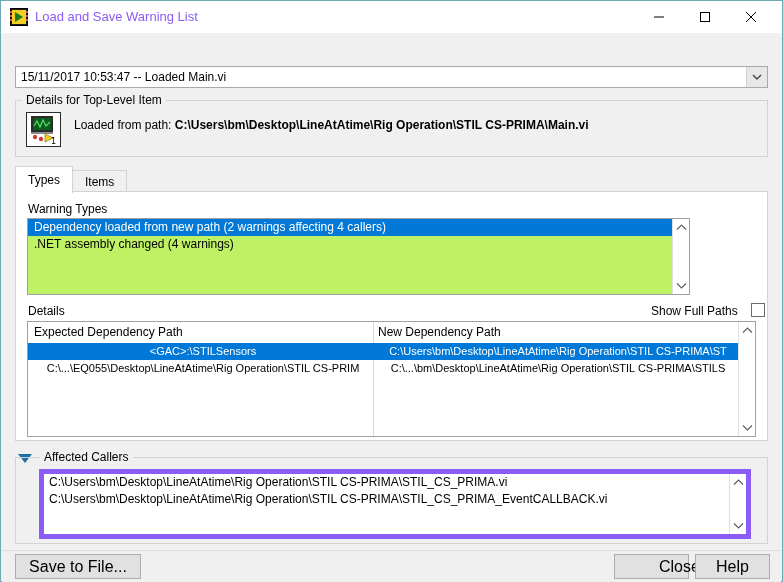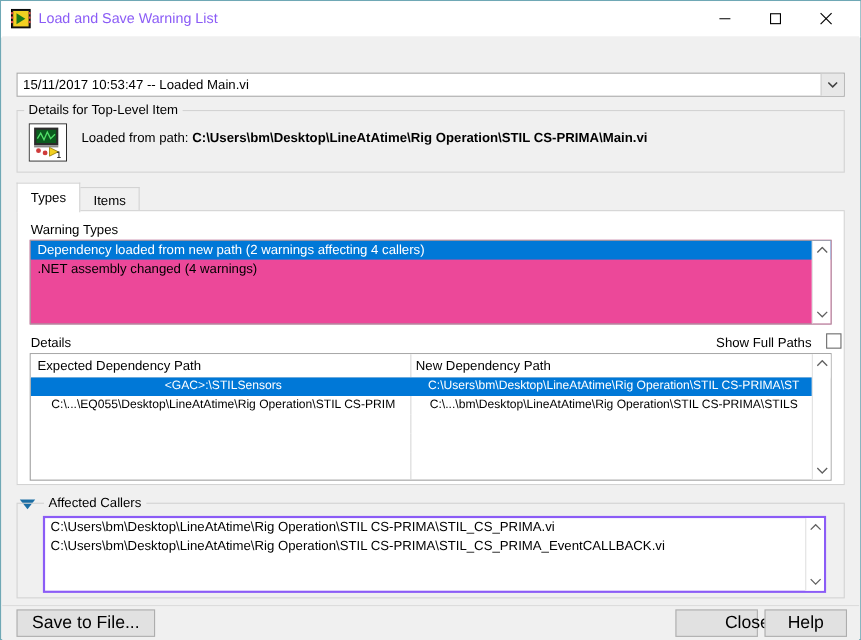--- a/index.html
+++ b/index.html
@@ -166,23 +166,23 @@
     box-sizing: border-box;
     background: #ffffff;
     border: 1px solid #d3d3d3;
   }
 
   
   #warning-types-label { left: 26px; top: 169px; }
   #warning-types-box {
     position: absolute;
     left: 25px; top: 185px;
-    width: 729px; height: 77px;
-    box-sizing: border-box;
-    background: #ec4899;
+    width: 663px; height: 77px;
+    box-sizing: border-box;
+    background: #bef264;
     border: 1px solid #a0a0a0;
   }
   .listrow {
     position: relative;
     height: 17px;
     line-height: 17px;
     padding-left: 6px;
     font-size: 12px;
     white-space: nowrap;
     overflow: hidden;
@@ -303,21 +303,21 @@
     cursor: default;
   }
   #callers-group { left: 13px; top: 424px; width: 753px; height: 87px; }
   #callers-title { left: 38px; top: 417px; }
   #callers-box {
     position: absolute;
     left: 37px; top: 436px;
     width: 712px; height: 70px;
     box-sizing: border-box;
     background: #ffffff;
-    border: 2px solid #8b5cf6;
+    border: 5px solid #8b5cf6;
   }
   .crow {
     position: relative;
     height: 17px;
     line-height: 17px;
     padding-left: 5px;
     font-size: 12px;
     white-space: nowrap;
     cursor: default;
   }

